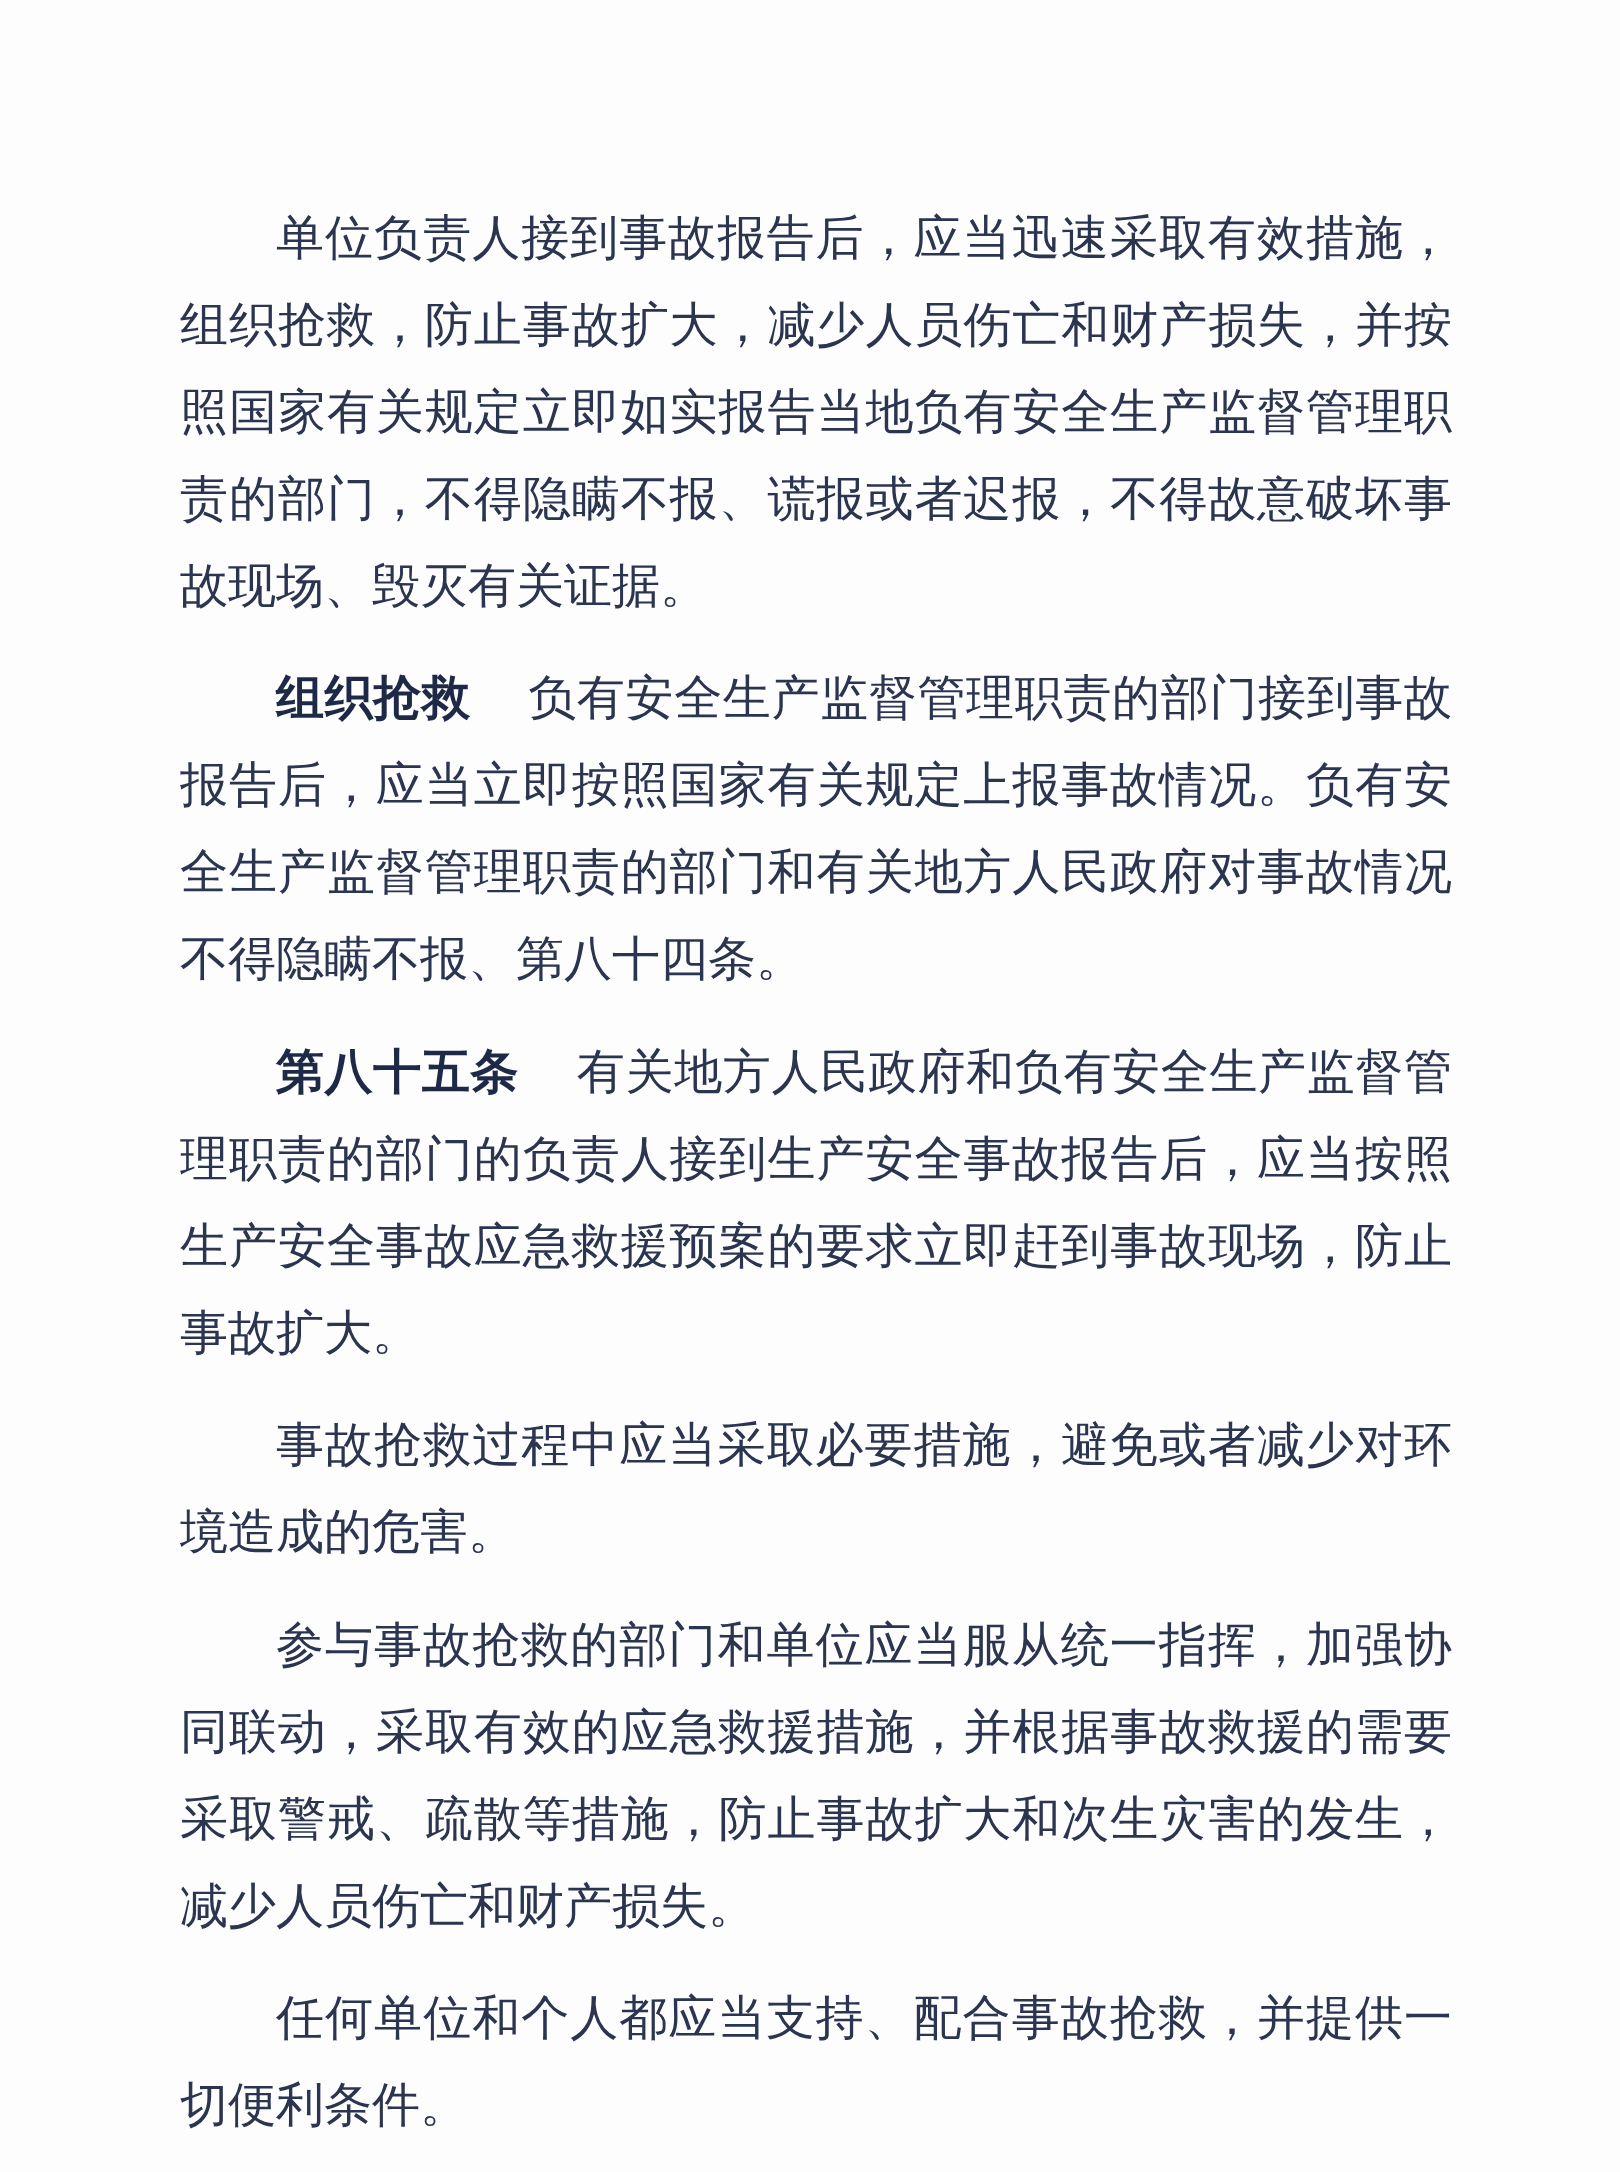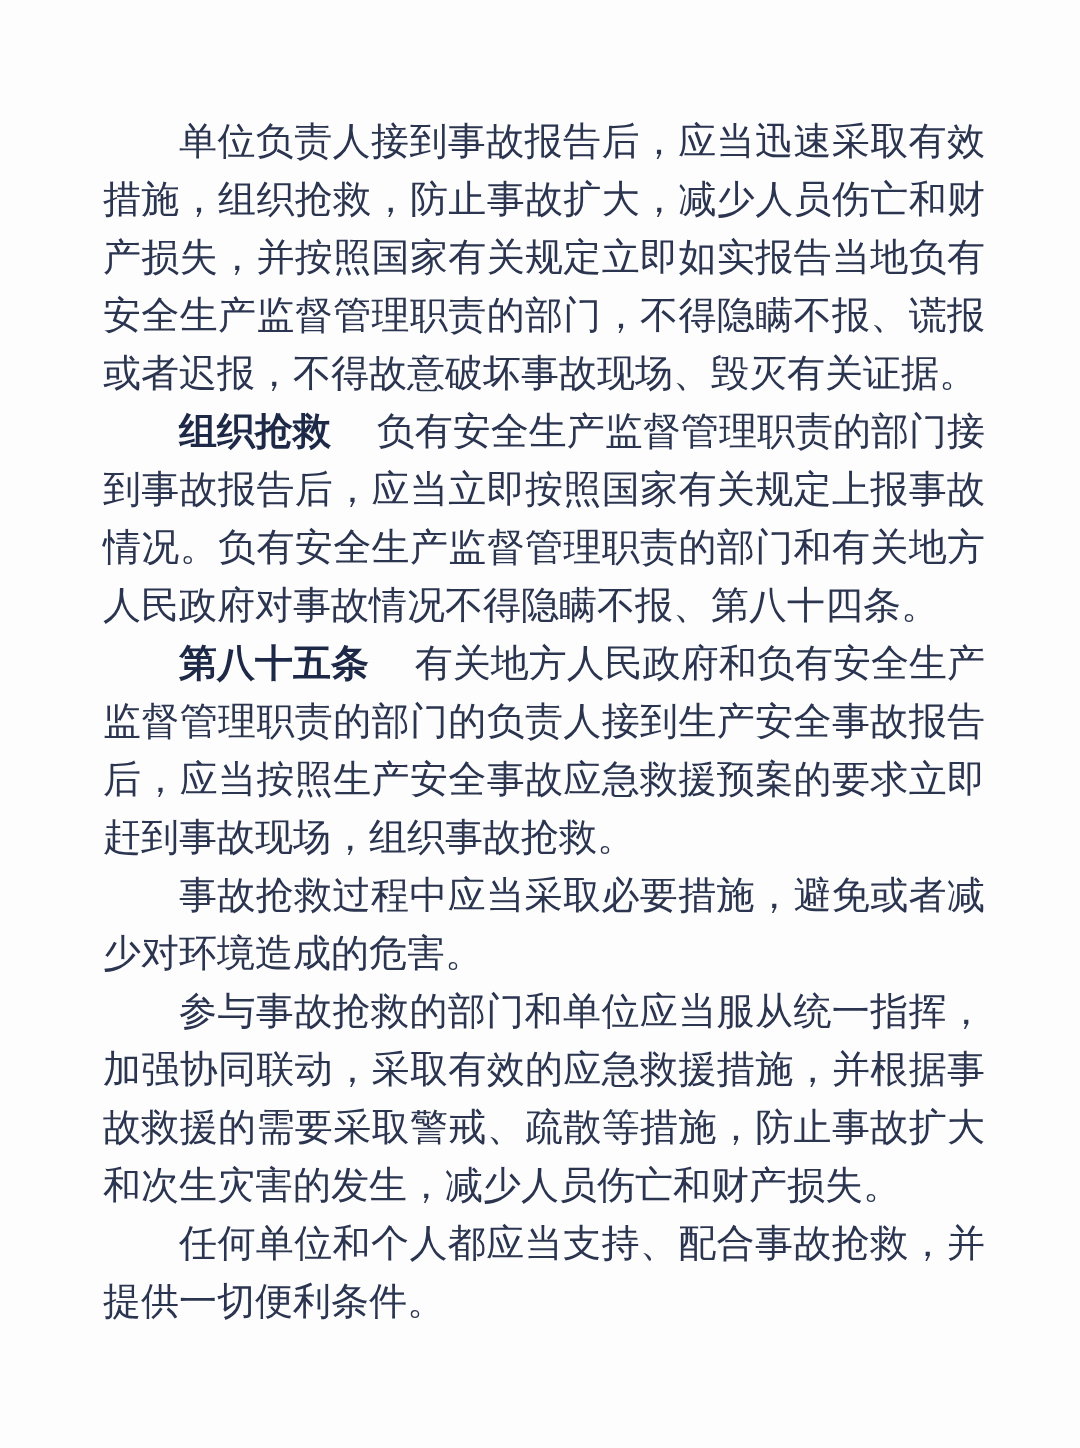--- a/index.html
+++ b/index.html
@@ -14,23 +14,23 @@
     height: 1448px;
     margin: 0 auto;
     background: #fdfdfe;
     overflow: hidden;
   }
   .doc-body {
     box-sizing: border-box;
     padding: 112px 95px 0 103px;
   }
   .para {
-    margin: 0;
+    margin: 17px;
     font-family: "Liberation Serif", "DejaVu Serif", serif;
-    font-size: 38px;
+    font-size: 32px;
     line-height: 58px;
     color: #2b3550;
     text-align: justify;
     text-justify: inter-ideograph;
     text-indent: 2em;
     word-break: break-all;
   }
   .article-no {
     font-family: "Liberation Sans", "DejaVu Sans", sans-serif;
     font-weight: 700;
@@ -38,18 +38,18 @@
     margin-right: 1.2em;
   }
 </style>
 </head>
 <body>
 
 <div class="page" style="background: rgb(253, 253, 254);">
   <div class="doc-body">
       <p class="para" style="color: rgb(43, 53, 80);"><span>单位负责人接到事故报告后，应当迅速采取有效措施，组织抢救，防止事故扩大，减少人员伤亡和财产损失，并按照国家有关规定立即如实报告当地负有安全生产监督管理职责的部门，不得隐瞒不报、谎报或者迟报，不得故意破坏事故现场、毁灭有关证据。</span></p>
       <p class="para" style="color: rgb(43, 53, 80);"><span class="article-no" style="color: rgb(29, 41, 70);">组织抢救</span><span>负有安全生产监督管理职责的部门接到事故报告后，应当立即按照国家有关规定上报事故情况。负有安全生产监督管理职责的部门和有关地方人民政府对事故情况不得隐瞒不报、第八十四条。</span></p>
-      <p class="para" style="color: rgb(43, 53, 80);"><span class="article-no" style="color: rgb(29, 41, 70);">第八十五条</span><span>有关地方人民政府和负有安全生产监督管理职责的部门的负责人接到生产安全事故报告后，应当按照生产安全事故应急救援预案的要求立即赶到事故现场，组织事故抢救。</span></p>
+      <p class="para" style="color: rgb(43, 53, 80);"><span class="article-no" style="color: rgb(29, 41, 70);">第八十五条</span><span>有关地方人民政府和负有安全生产监督管理职责的部门的负责人接到生产安全事故报告后，应当按照生产安全事故应急救援预案的要求立即赶到事故现场，防止事故扩大。</span></p>
       <p class="para" style="color: rgb(43, 53, 80);"><span>事故抢救过程中应当采取必要措施，避免或者减少对环境造成的危害。</span></p>
       <p class="para" style="color: rgb(43, 53, 80);"><span>参与事故抢救的部门和单位应当服从统一指挥，加强协同联动，采取有效的应急救援措施，并根据事故救援的需要采取警戒、疏散等措施，防止事故扩大和次生灾害的发生，减少人员伤亡和财产损失。</span></p>
       <p class="para" style="color: rgb(43, 53, 80);"><span>任何单位和个人都应当支持、配合事故抢救，并提供一切便利条件。</span></p>
     </div>
 </div>
 
 </body></html>

